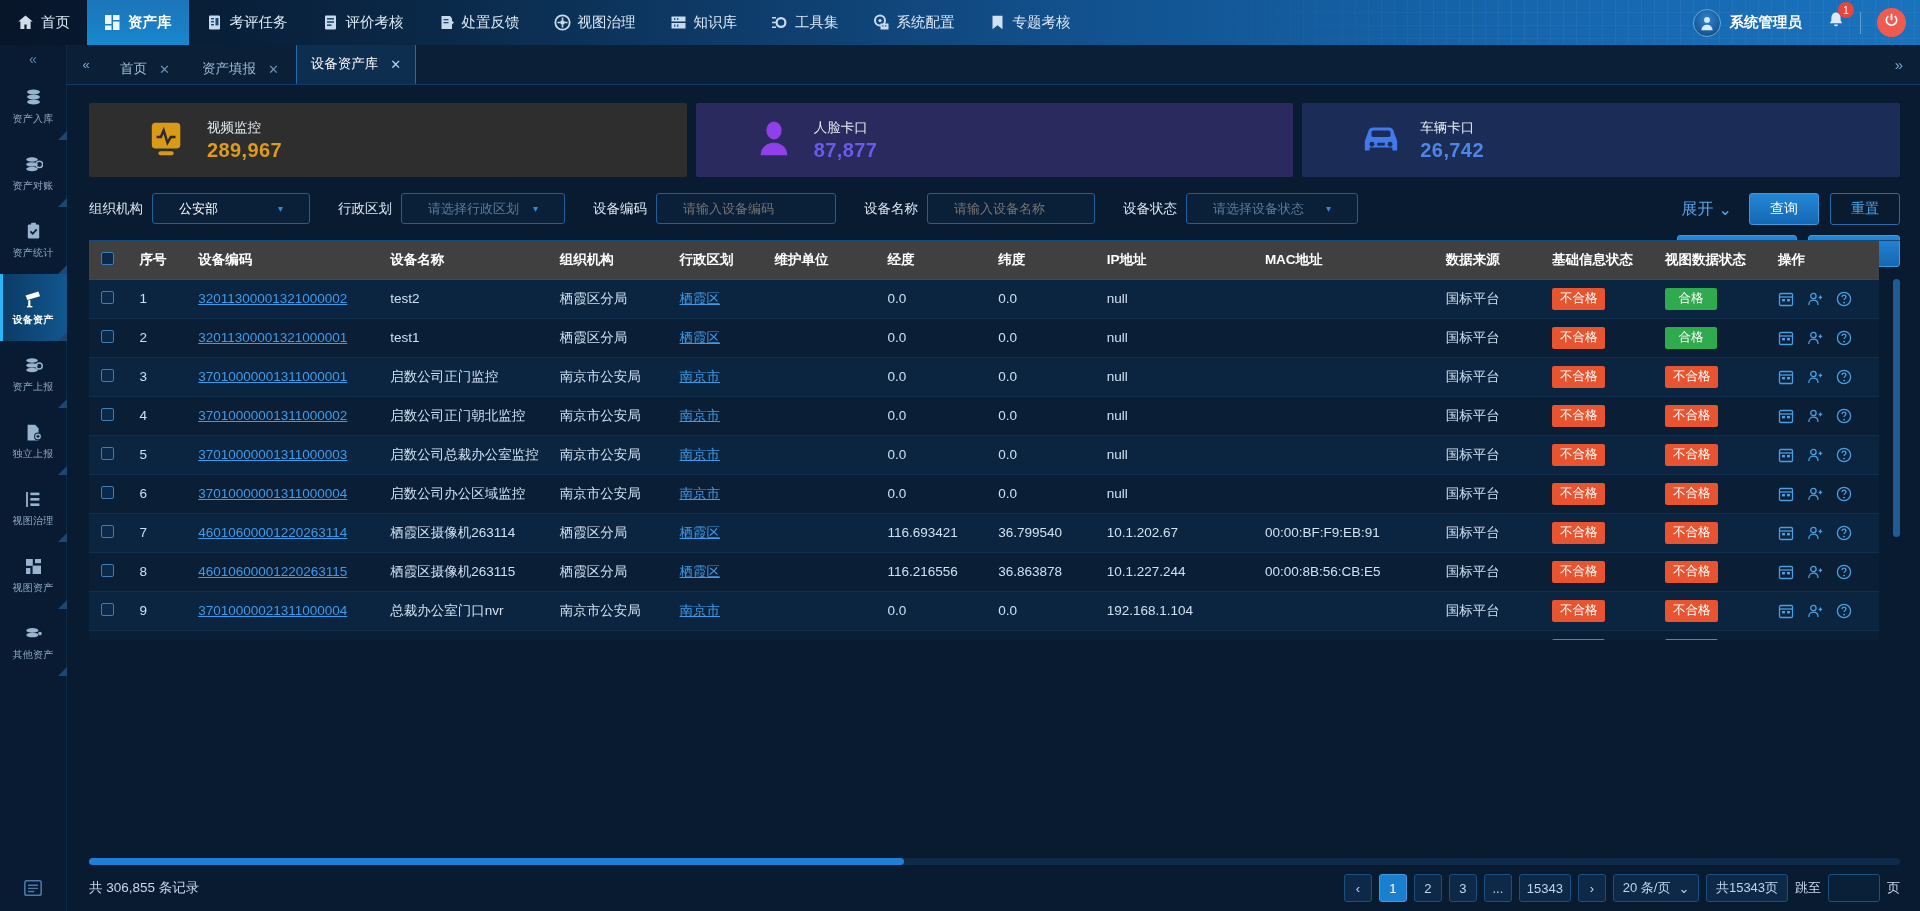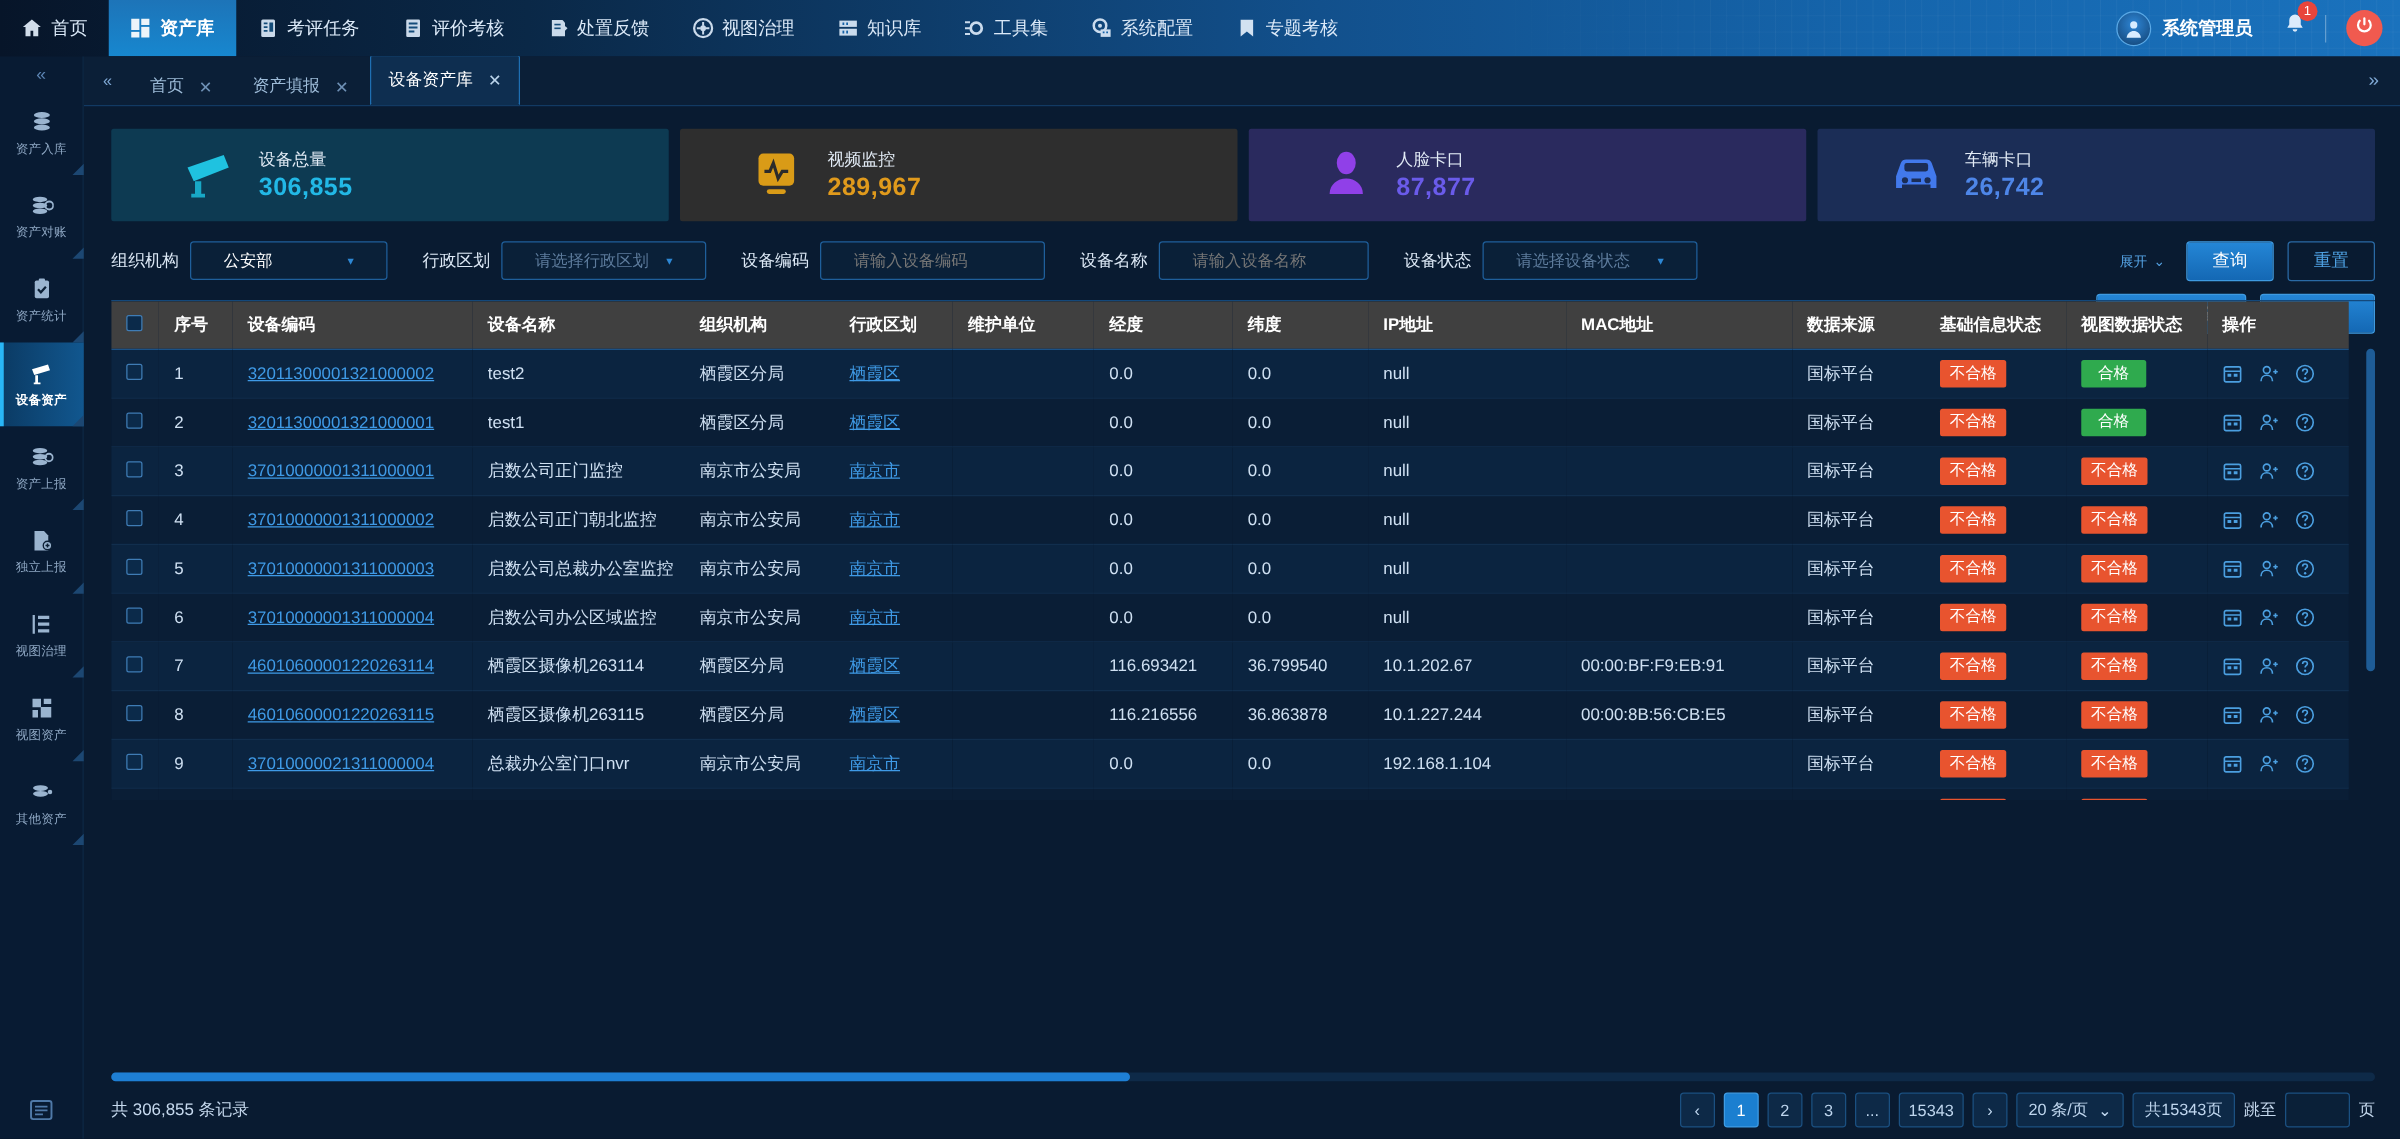--- a/index.html
+++ b/index.html
@@ -179,21 +179,21 @@
   .w-sel1 { width: 158px; } .w-sel2 { width: 164px; }
   .w-in1 { width: 180px; } .w-in2 { width: 168px; } .w-sel3 { width: 172px; }
 
   .f-actions {
     position: absolute; right: 20px; top: 16px;
     display: flex; flex-direction: column; align-items: flex-end; gap: 10px;
   }
   .f-row { display: flex; align-items: center; gap: 11px; }
   .expand-link {
     display: flex; align-items: center; gap: 5px;
-    font-size: 11px; color: #56a6e8; cursor: pointer; margin-right: 6px;
+    font-size: 16px; color: #56a6e8; cursor: pointer; margin-right: 6px;
   }
   .btn {
     height: 32px; min-width: 68px; padding: 0 20px; border-radius: 3px;
     font-size: 14px; display: flex; align-items: center; justify-content: center;
     gap: 7px; cursor: pointer; white-space: nowrap;
   }
   .btn-primary {
     background: linear-gradient(180deg, #2486d6 0%, #1468b4 100%);
     color: #fff; border: 1px solid #3e9ae0;
   }
@@ -557,33 +557,20 @@
   <div class="tab active">
     <span>设备资产库</span>
     <span class="tab-x">✕</span>
   </div>
   <div class="tabs-right">»</div>
 </div>
 
 <div class="content">
 
   <div class="cards">
-    <div class="card" style="background:#0d3a52">
-      <span class="card-ico">
-        <svg viewBox="0 0 42 40" width="42" height="40">
-          <path d="M3 14 32 4l4 10L8 25z" fill="#1fc2e0"></path>
-          <path d="M9 25h5v12H9z" fill="#18a8c6"></path>
-          <path d="M6 35h11v3H6z" fill="#18a8c6"></path>
-        </svg>
-      </span>
-      <div class="card-txt">
-        <span class="card-label">设备总量</span>
-        <span class="card-value" style="color:#22b8e6">306,855</span>
-      </div>
-    </div>
     <div class="card" style="background:#2e2e2e">
       <span class="card-ico">
         <svg viewBox="0 0 42 40" width="40" height="38">
           <rect x="5" y="3" width="30" height="27" rx="4" fill="#d99b17"></rect>
           <path d="M10 18l4.5 0 3-7 4 13 3.5-6h5" stroke="#2b2b2b" stroke-width="2.6" fill="none"></path>
           <rect x="12" y="33" width="16" height="4" rx="2" fill="#d99b17"></rect>
         </svg>
       </span>
       <div class="card-txt">
         <span class="card-label">视频监控</span>

